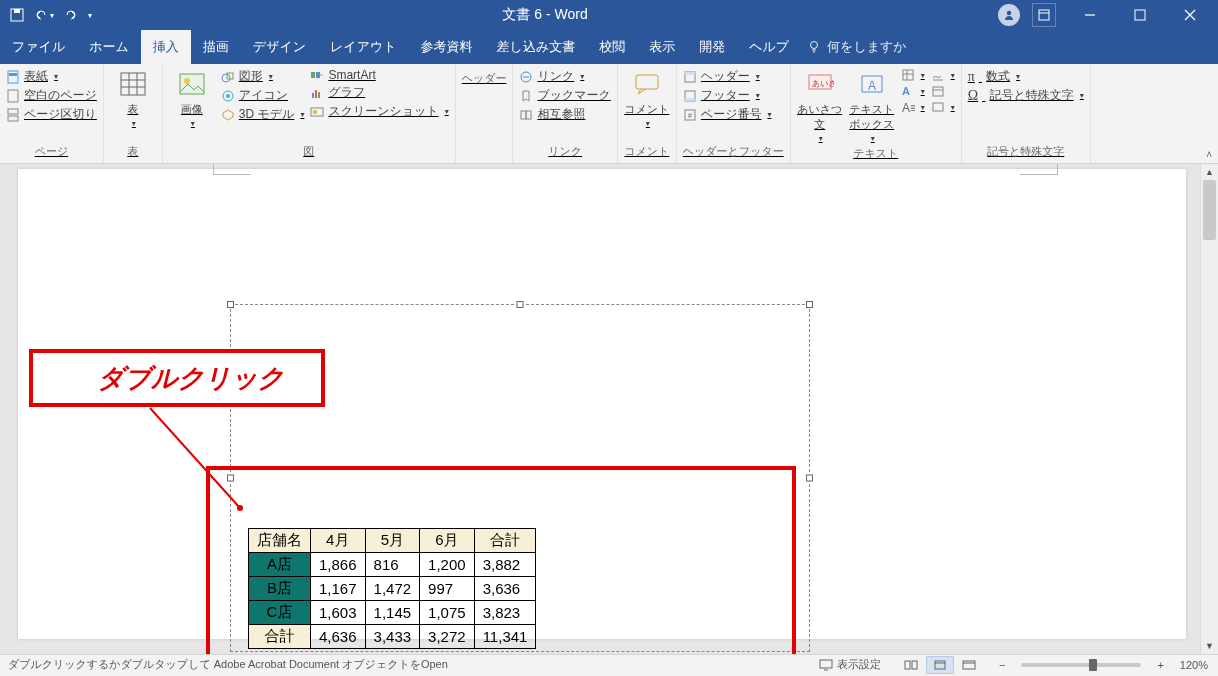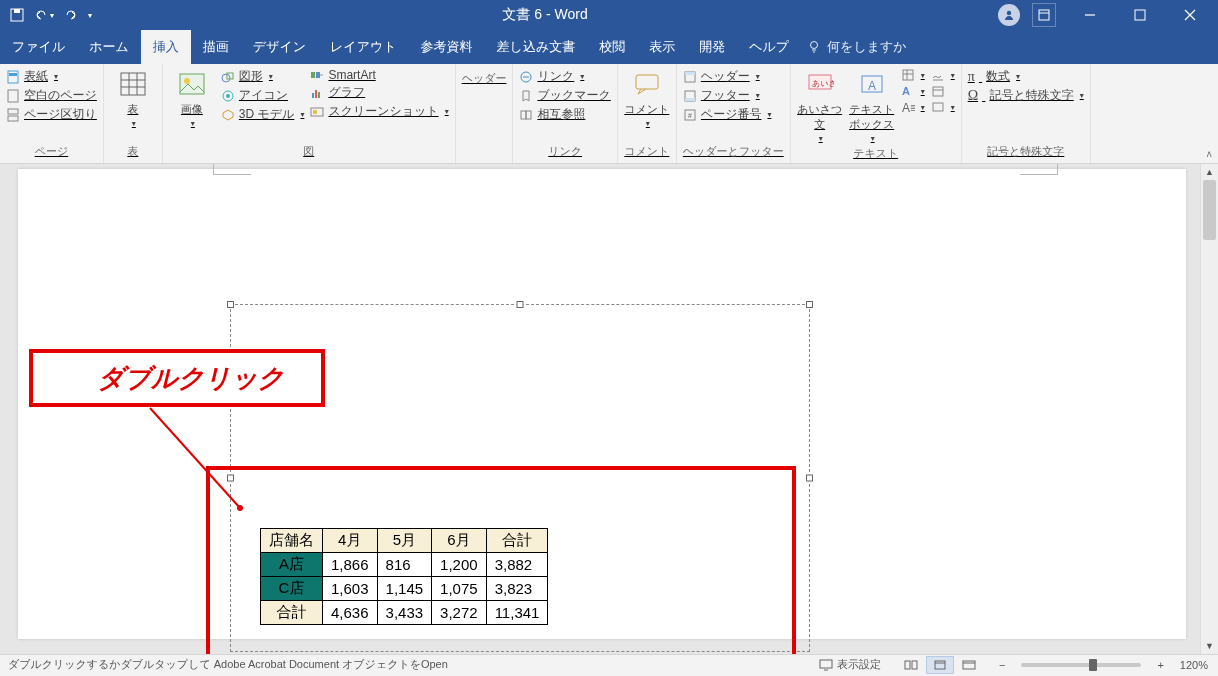--- a/index.html
+++ b/index.html
@@ -34,21 +34,21 @@
   .ruler-corner-tr{position:absolute;right:128px;top:-6px;width:38px;height:12px;border-right:1px solid #b8b8b8;border-bottom:1px solid #b8b8b8;}
   .obj-frame { position:absolute; left:212px; top:135px; width:580px; height:348px; border:1px dashed #888;}
   .handle{position:absolute;width:7px;height:7px;background:#fff;border:1px solid #666;}
   .h-tl{left:-4px;top:-4px;} .h-tm{left:50%;top:-4px;transform:translateX(-50%);} .h-tr{right:-4px;top:-4px;}
   .h-ml{left:-4px;top:50%;transform:translateY(-50%);} .h-mr{right:-4px;top:50%;transform:translateY(-50%);}
   .red-box { position:absolute; border:4px solid #e30000;padding-left:28px;}
   .callout-box { left:29px; top:185px; width:296px; height:58px; background:#fff; display:flex;align-items:center;justify-content:center;}
   .callout-text { color:#e30000; font-size:26px; font-weight:bold; font-style:italic; }
   .obj-outline { left:206px; top:302px; width:590px; height:356px; pointer-events:none;}
   .callout-line { position:absolute; left:0; top:0; overflow:visible; pointer-events:none;}
-  .tbl { position:absolute; left:260px; top:364px; border-collapse:collapse; font-size:15px;}
+  .tbl { position:absolute; left:248px; top:364px; border-collapse:collapse; font-size:15px;}
   .tbl th, .tbl td { border:1.5px solid #000; padding:2px 8px; min-width:50px;}
   .tbl th { background:#f7efd6; font-weight:normal; text-align:center;}
   .tbl .rowhdr { background:#0f766e; text-align:center;}
   .vscroll { position:absolute; right:0; top:0; bottom:0; width:18px; background:#efefef; border-left:1px solid #ddd;}
   .vscroll .up, .vscroll .down { height:16px; display:flex;align-items:center;justify-content:center;font-size:9px;color:#555;}
   .vscroll .down{position:absolute;bottom:0;width:100%;}
   .vscroll .thumb{position:absolute;left:2px;right:2px;top:16px;height:60px;background:#c9c9c9;border-radius:2px;}
   .statusbar { height:20px; background:#f3f3f3; border-top:1px solid #d5d5d5; display:flex; align-items:center; font-size:11px; color:#555;}
   .status-left{padding-left:8px;}
   .status-right{margin-left:auto;display:flex;align-items:center;gap:16px;padding-right:10px;}
@@ -451,20 +451,27 @@
       </thead>
     <tbody id="tbl-body">
         <tr>
           <td class="rowhdr">A店</td>
           <td>1,866</td>
           <td>816</td>
           <td>1,200</td>
           <td>3,882</td>
         </tr>
         <tr>
+          <td class="rowhdr">B店</td>
+          <td>1,167</td>
+          <td>1,472</td>
+          <td>997</td>
+          <td>3,636</td>
+        </tr>
+        <tr>
           <td class="rowhdr">C店</td>
           <td>1,603</td>
           <td>1,145</td>
           <td>1,075</td>
           <td>3,823</td>
         </tr>
         <tr>
           <td class="rowhdr" style="background: rgb(247, 239, 214);">合計</td>
           <td>4,636</td>
           <td>3,433</td>

